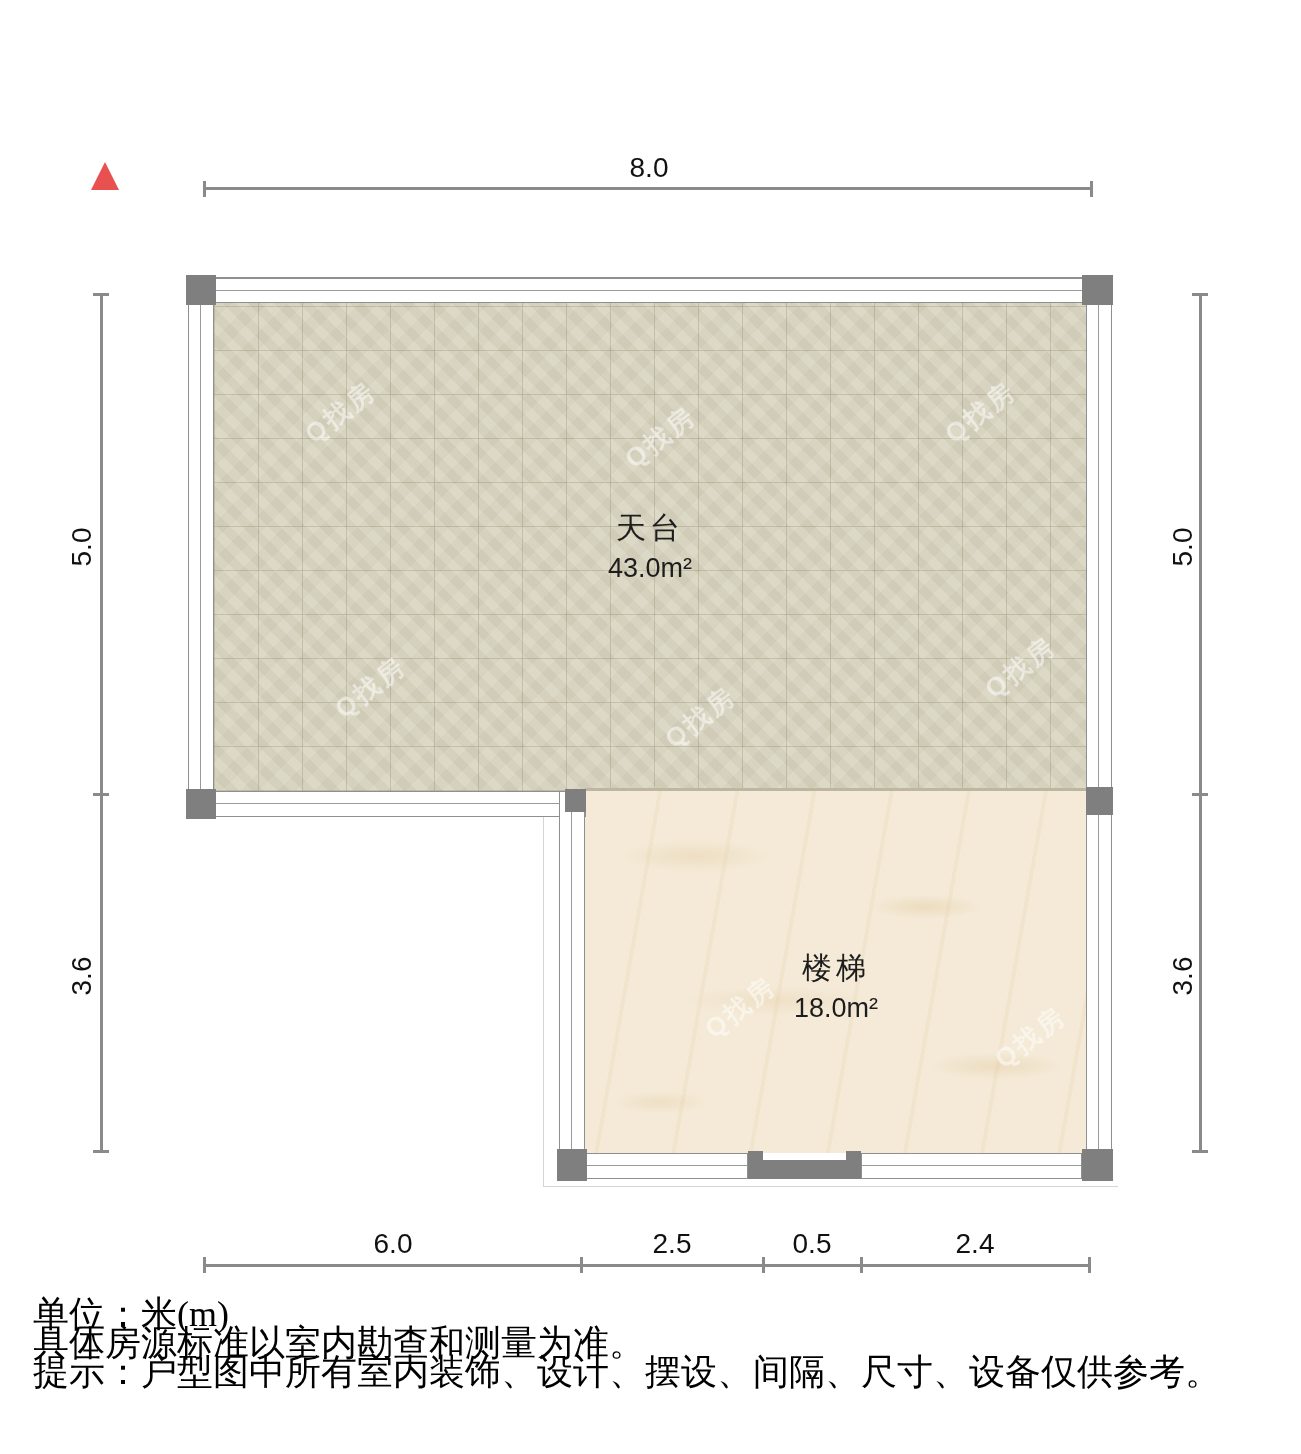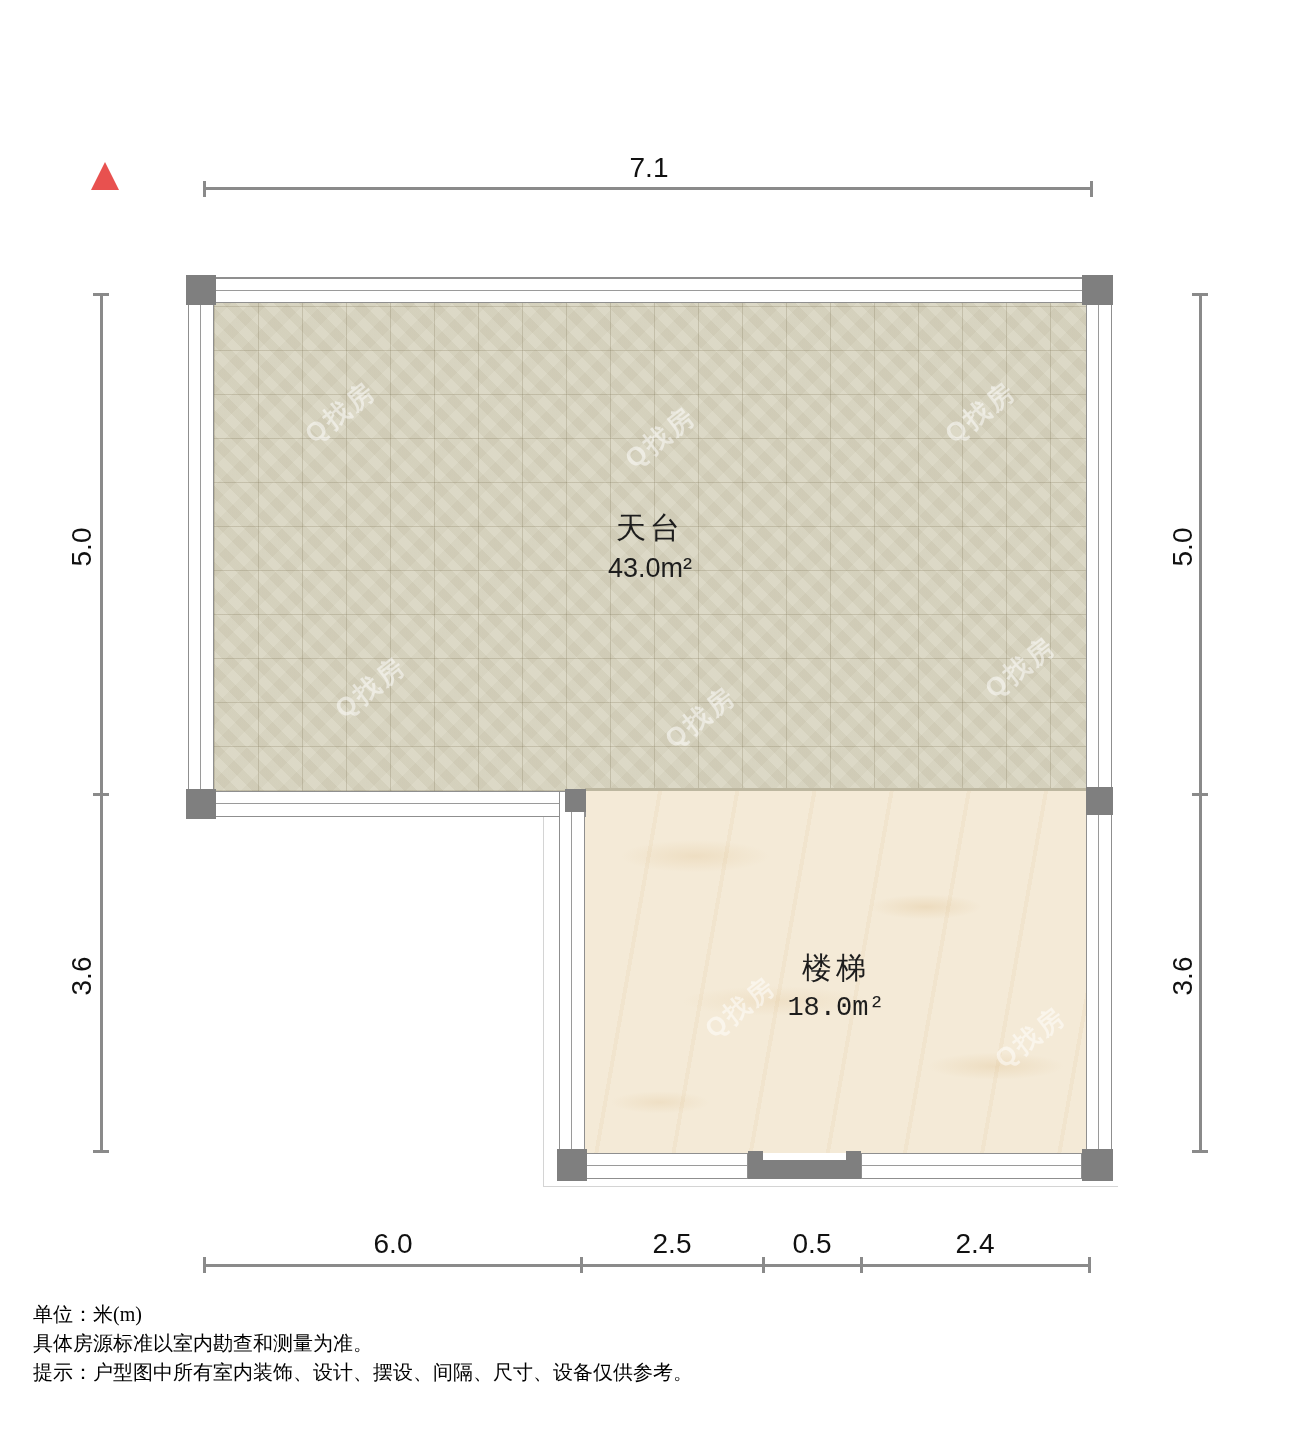--- a/index.html
+++ b/index.html
@@ -66,21 +66,21 @@
   }
 
   
   .door-sill{position:absolute;background:#7f7f7f;}
   .door-tab{position:absolute;background:#7f7f7f;}
 
   
   .notes{
     position:absolute;left:33px;top:1300px;width:1240px;
     font-family:"Liberation Serif","DejaVu Serif",serif;
-    font-size:20px;line-height:29px;color:#000;
+    font-size:36px;line-height:29px;color:#000;
   }
   .notes div{white-space:nowrap;}
 </style>
 </head>
 <body>
 
 <div id="canvas">
 
   <div class="north" style="left:91px;top:162px;"></div>
 
@@ -122,29 +122,29 @@
   <div class="pillar" style="left:186px;top:789px;width:30px;height:30px;"></div>
   <div class="pillar" style="left:565px;top:789px;width:21px;height:23px;"></div>
   <div class="pillar" style="left:1086px;top:787px;width:27px;height:28px;"></div>
   <div class="pillar" style="left:557px;top:1149px;width:30px;height:32px;"></div>
   <div class="pillar" style="left:1082px;top:1149px;width:31px;height:32px;"></div>
 
   <div class="room-label" style="left:550px;top:508px;width:200px;">
     <div class="room-name">天台</div>
     <div class="room-area">43.0m²</div>
   </div>
-  <div class="room-label" style="left:736px;top:948px;width:200px;font-family:Liberation Mono, monospace;">
+  <div class="room-label" style="left:736px;top:948px;width:200px;">
     <div class="room-name">楼梯</div>
     <div class="room-area">18.0m²</div>
   </div>
 
   <div class="dim-line-h" style="left:205px;top:187px;width:888px;"></div>
   <div class="dim-cap-v" style="left:203px;top:181px;"></div>
   <div class="dim-cap-v" style="left:1090px;top:181px;"></div>
-  <div class="dim-label" style="left:599px;top:152px;width:100px;">7.1</div>
+  <div class="dim-label" style="left:599px;top:152px;width:100px;">8.0</div>
 
   <div class="dim-line-h" style="left:205px;top:1264px;width:886px;"></div>
   <div class="dim-cap-v" style="left:203px;top:1257px;"></div>
   <div class="dim-cap-v" style="left:580px;top:1257px;"></div>
   <div class="dim-cap-v" style="left:762px;top:1257px;"></div>
   <div class="dim-cap-v" style="left:860px;top:1257px;"></div>
   <div class="dim-cap-v" style="left:1088px;top:1257px;"></div>
   <div class="dim-label" style="left:343px;top:1228px;width:100px;">6.0</div>
   <div class="dim-label" style="left:622px;top:1228px;width:100px;">2.5</div>
   <div class="dim-label" style="left:762px;top:1228px;width:100px;">0.5</div>

